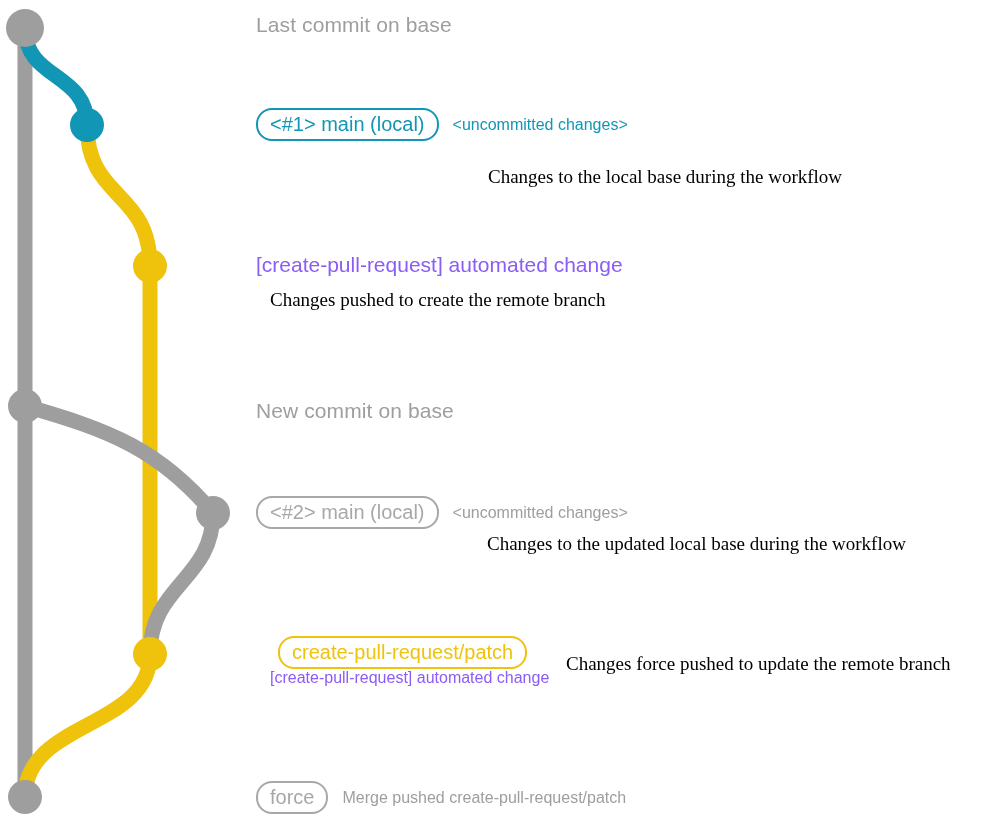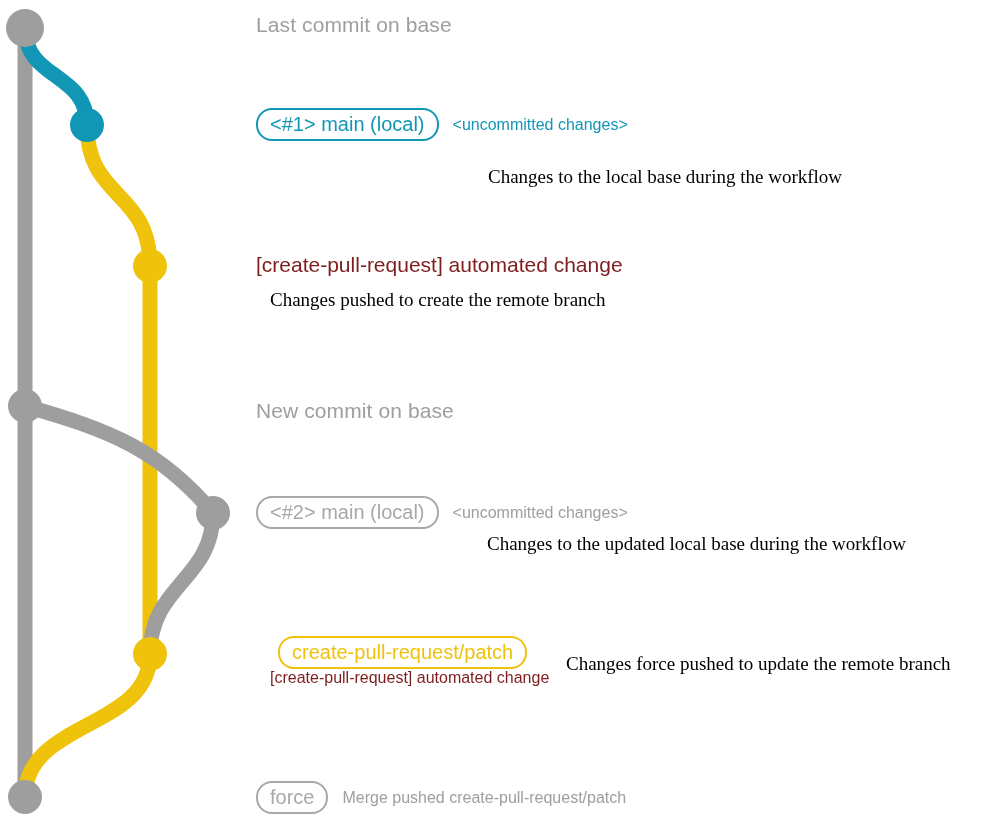--- a/index.html
+++ b/index.html
@@ -62,21 +62,21 @@
   .pill-yellow { color: #efc20c; }
   .pill-gray { color: #a8a8a8; }
 
   .subject {
     font-family: Liberation Sans, sans-serif;
     font-size: 16px;
     margin-left: 14px;
     letter-spacing: 0px;
   }
   .subject-blue { color: #1296b5; }
-  .subject-yellow { color: #7f1d1d; }
+  .subject-yellow { color: #8b5cf6; }
   .subject-gray { color: #9e9e9e; }
 
   .subject-standalone {
     font-family: "Liberation Sans", sans-serif;
     font-size: 21px;
     letter-spacing: 0px;
   }
 
   .detail {
     position: absolute;

